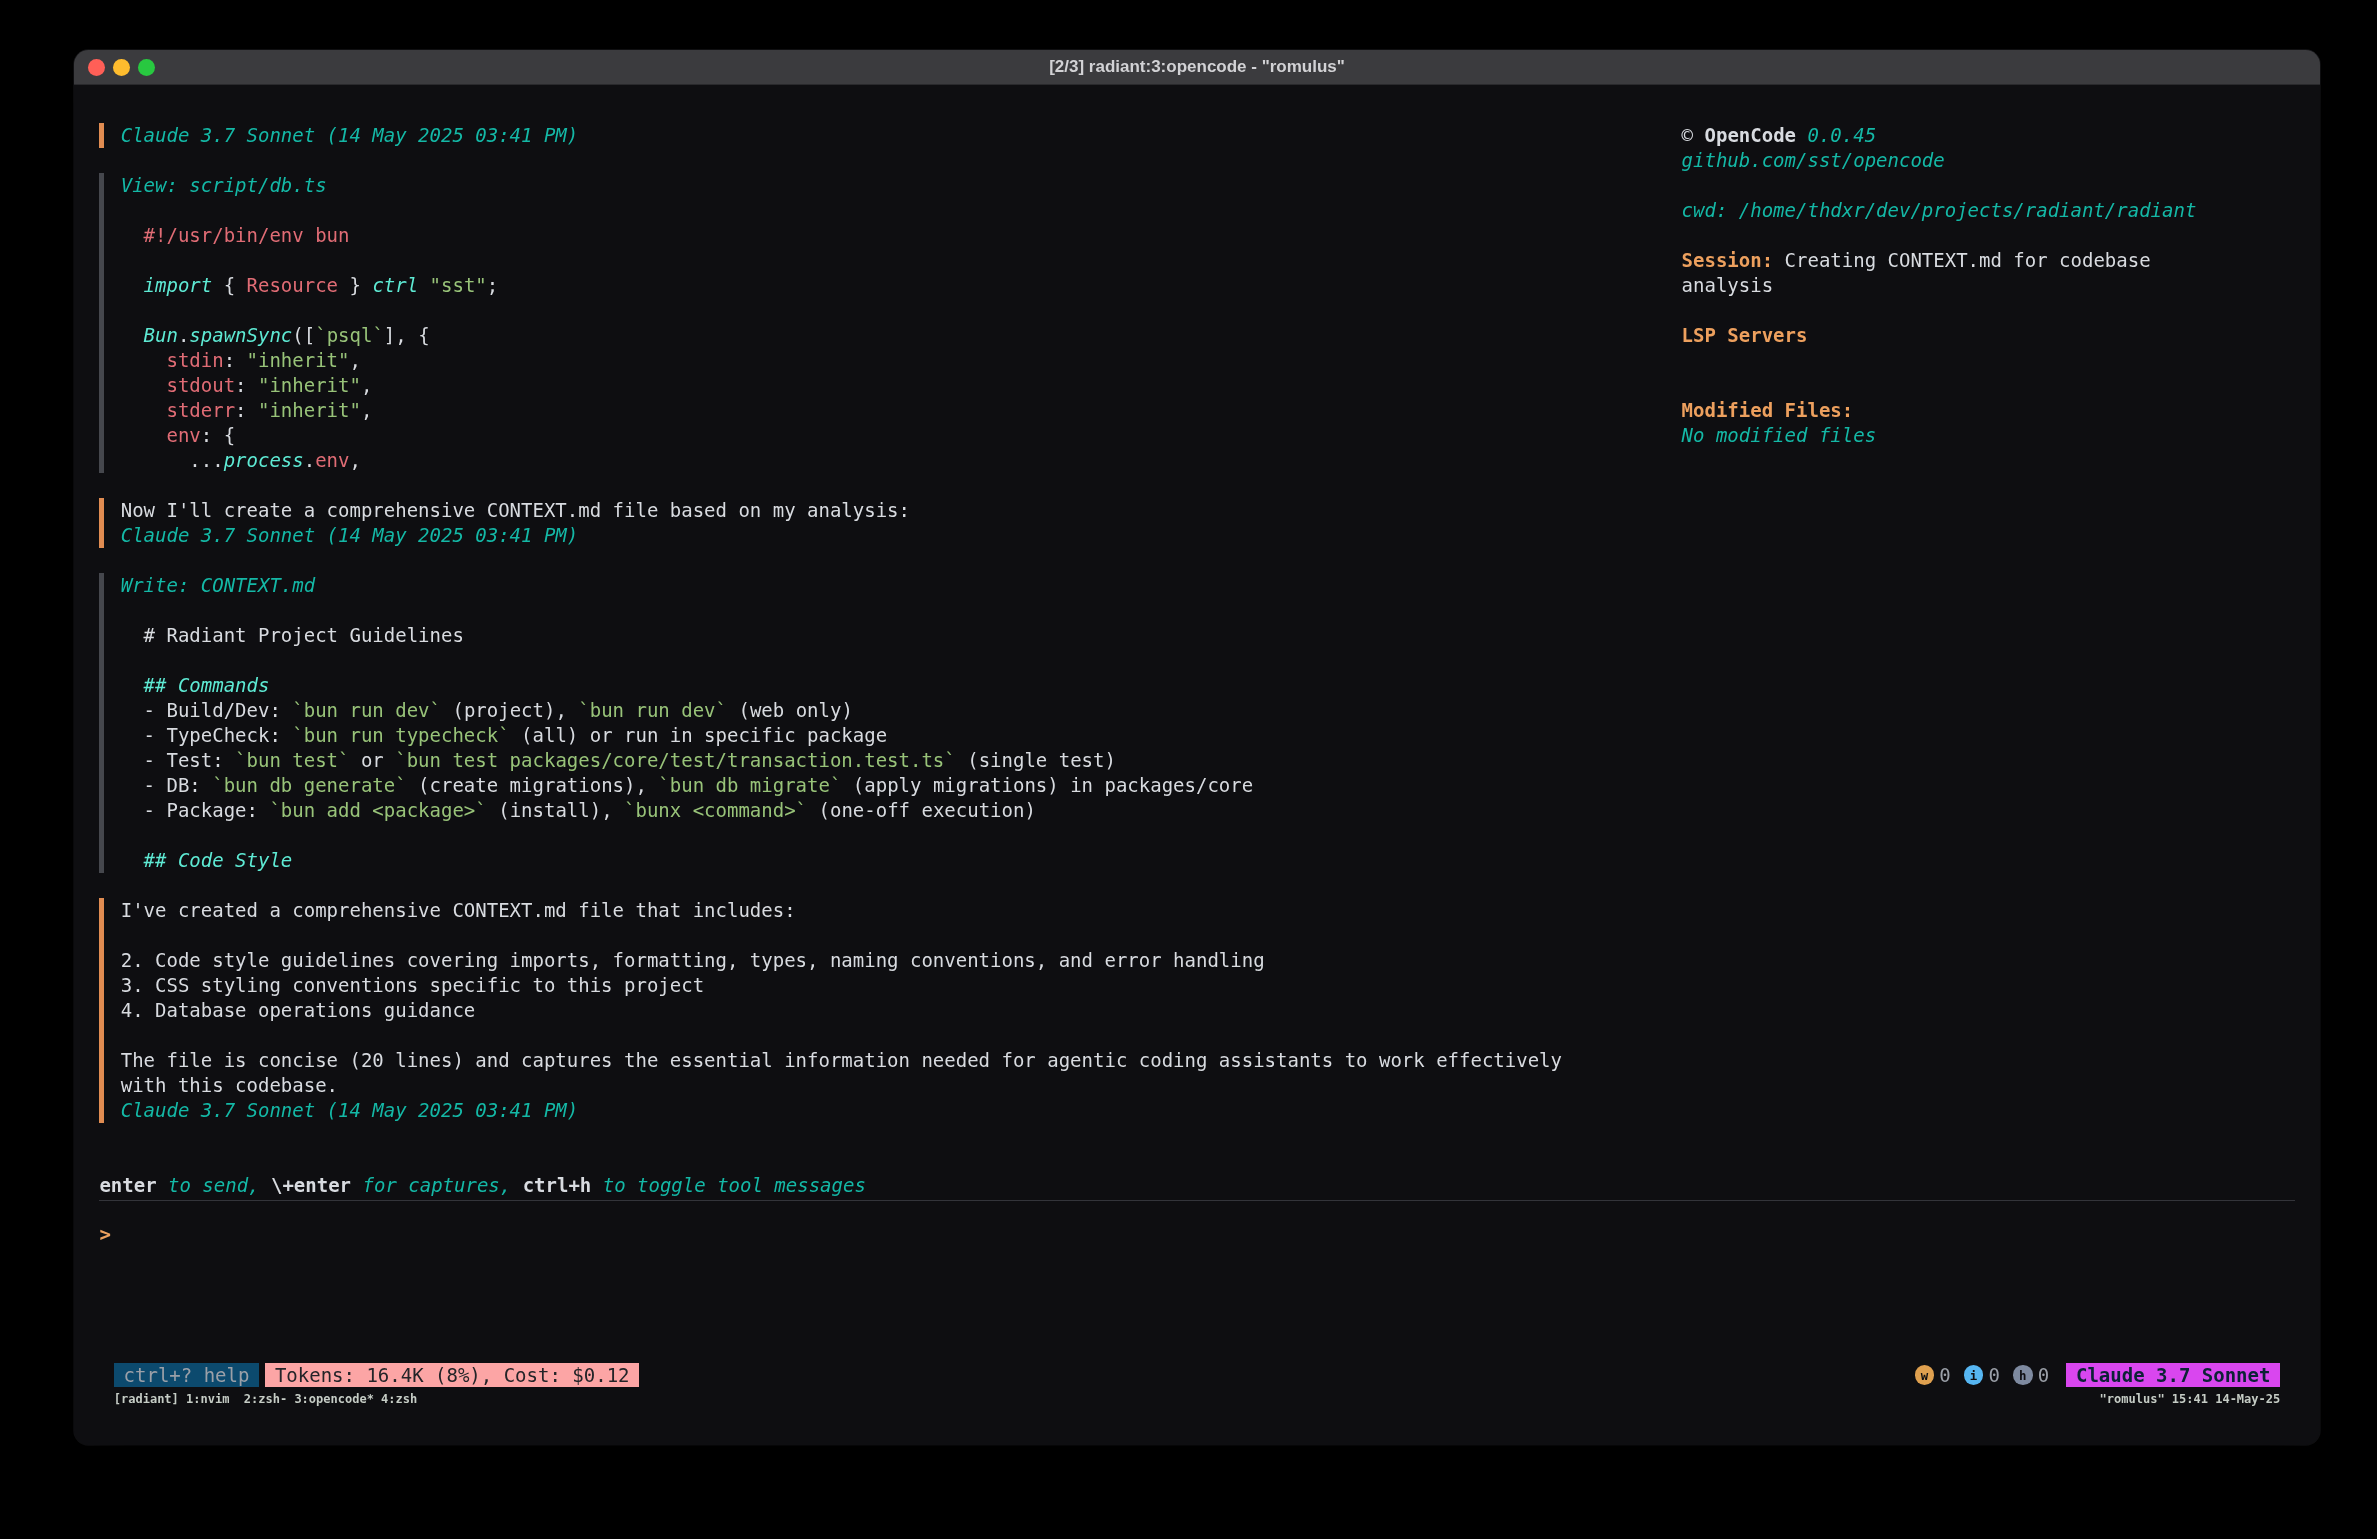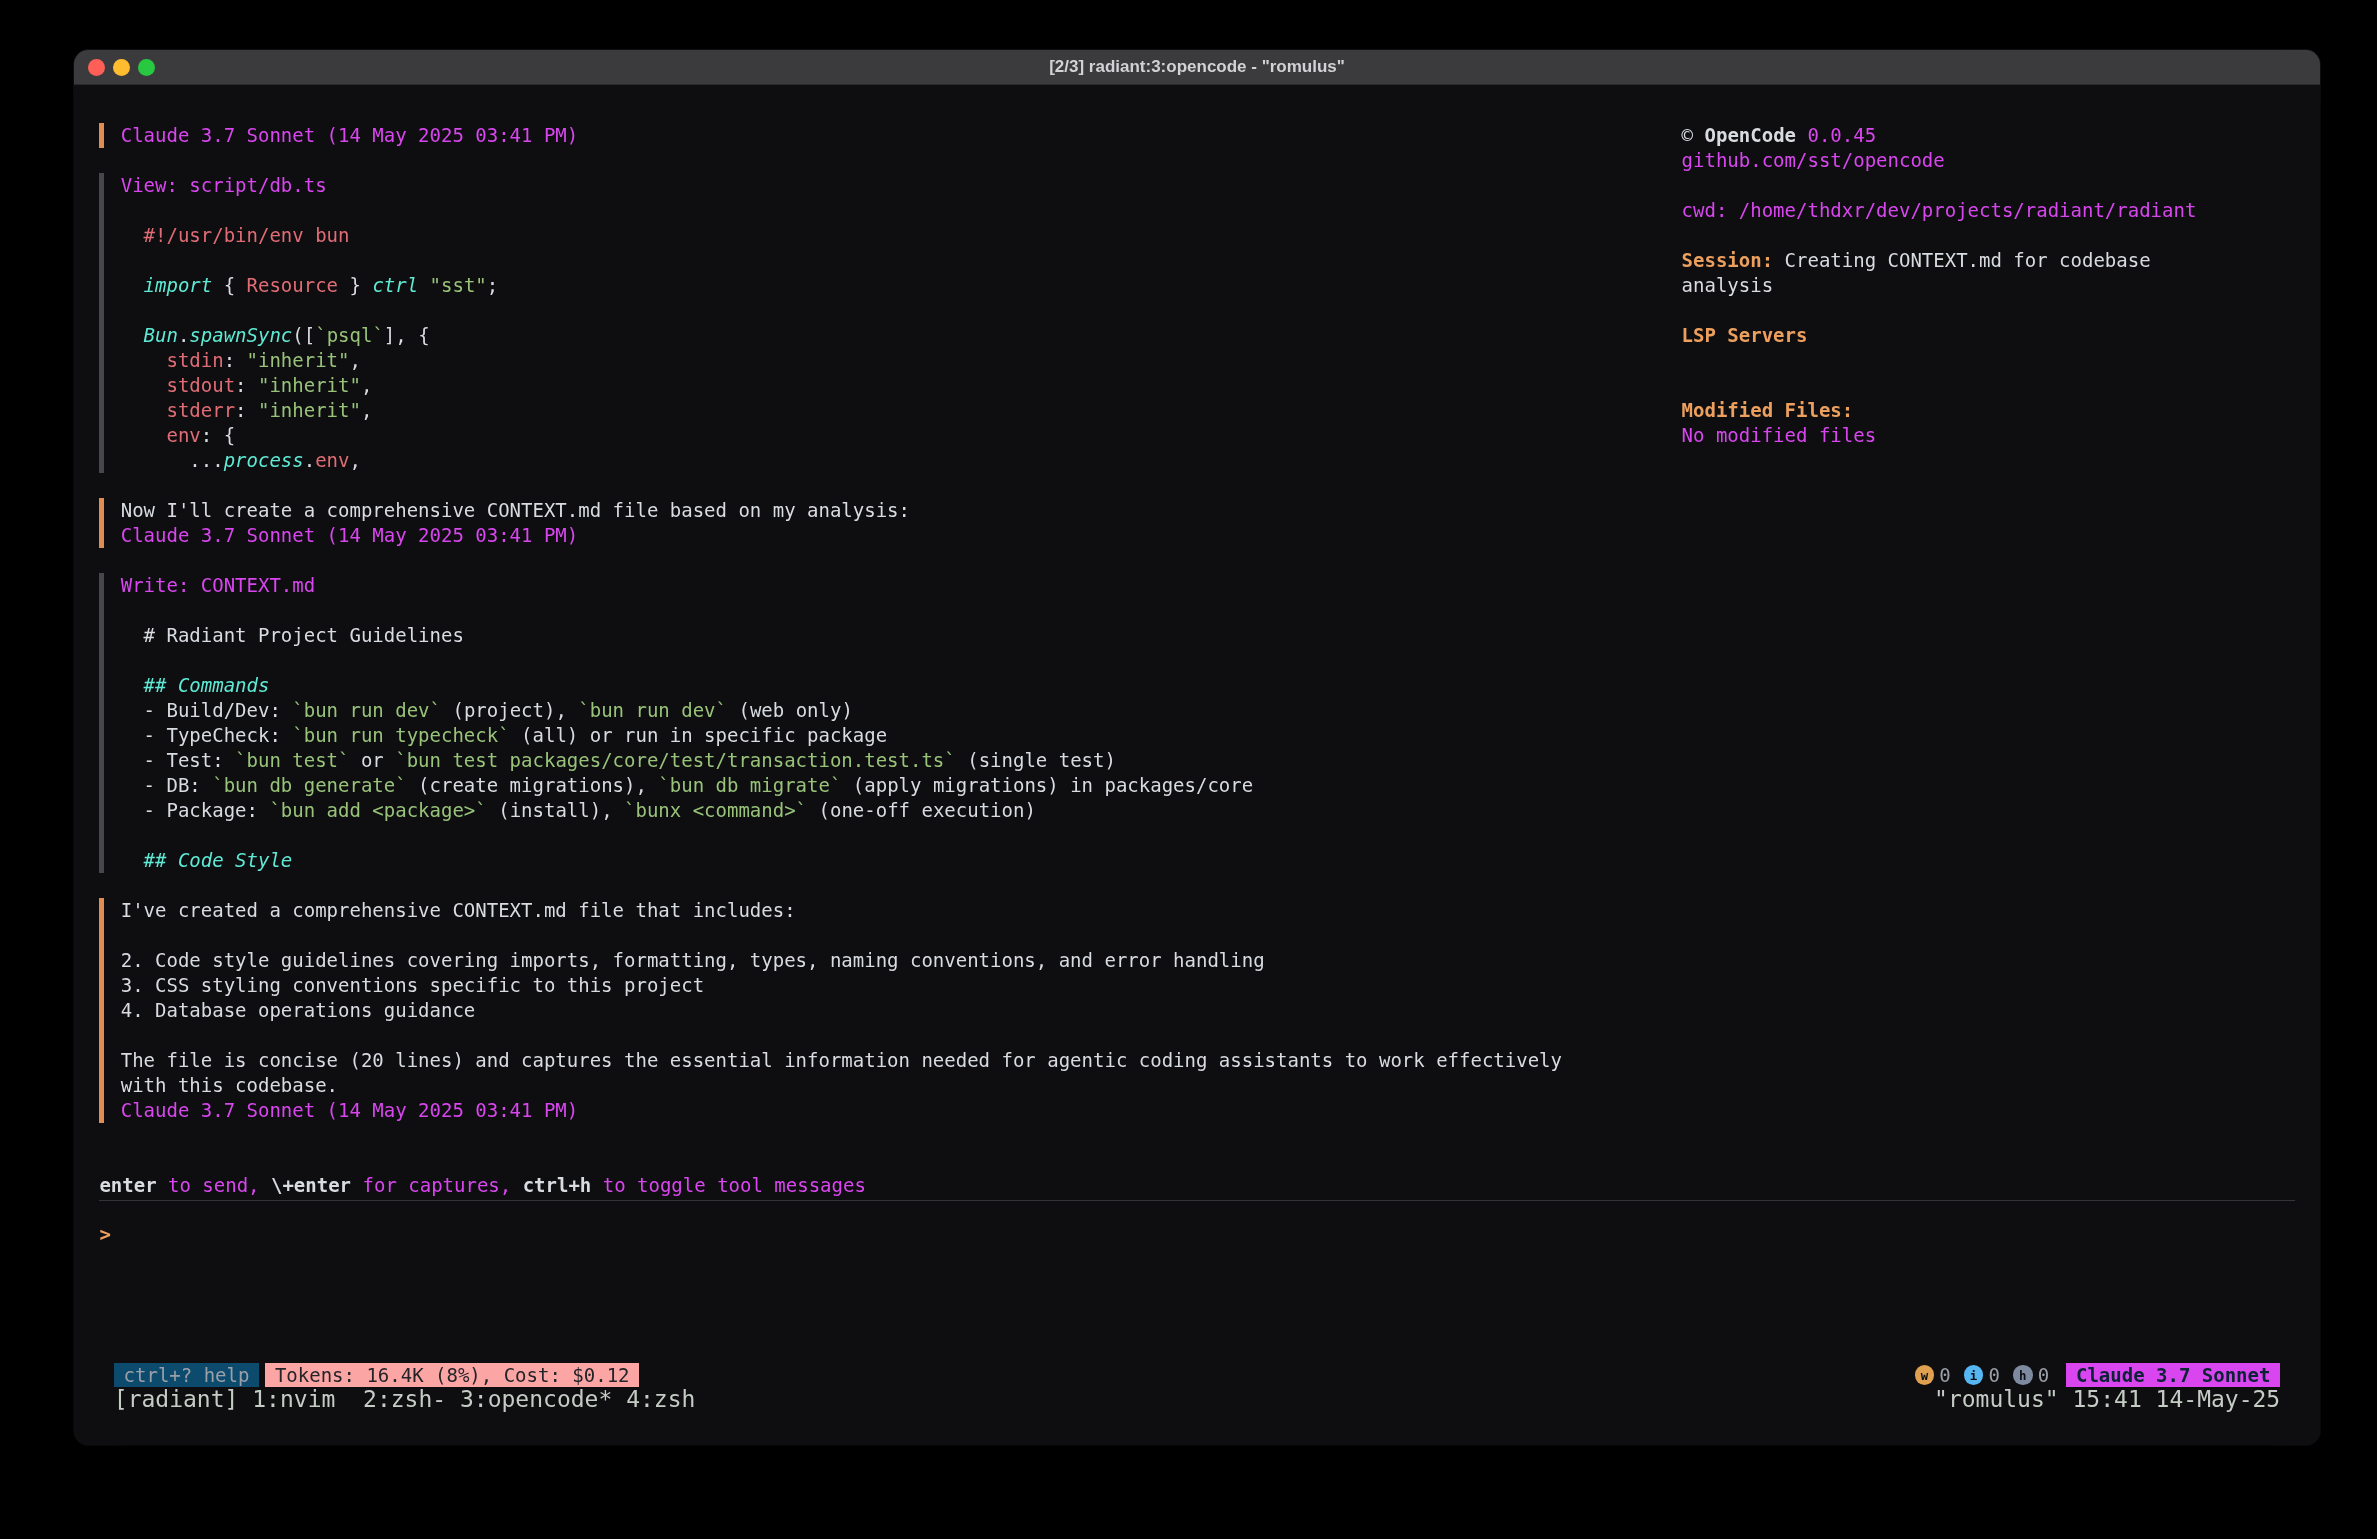--- a/index.html
+++ b/index.html
@@ -25,21 +25,21 @@
   .main-row{display:flex;align-items:flex-start;}
   .chat-col{flex:1;min-width:0;}
   .sidebar{width:613px;flex:none;}
 
   .block{padding-left:16.3px;margin-bottom:25px;}
   .b-orange{border-left:5.2px solid #e08c52;}
   .b-gray{border-left:5.2px solid #45474d;}
 
   .tline{white-space:pre;min-height:25px;}
 
-  .c-p{color:#d8dbe0;} .c-gr{color:#d946ef;} .c-r{color:#e06c75;}
+  .c-p{color:#d8dbe0;} .c-gr{color:#14b8a6;font-style:italic;} .c-r{color:#e06c75;}
   .c-b{color:#5eead4;font-style:italic;} .c-g{color:#98c379;} .c-o{color:#eda05e;}
   .bold{font-weight:bold;}
 
   .help-line{margin-top:25px;}
   .divider{height:1.3px;background:#33343a;margin-top:2px;}
   .prompt-line{margin-top:21px;}
   .prompt-chevron{color:#eda05e;font-weight:bold;}
   .term-spacer{flex:1;}
 
   
@@ -50,21 +50,21 @@
   .status-right{margin-left:auto;display:flex;align-items:center;gap:13px;}
   .diag{display:flex;align-items:center;gap:5.2px;}
   .diag-icon{width:19.6px;height:19.6px;border-radius:50%;display:inline-flex;align-items:center;justify-content:center;
              font-size:12.4px;font-weight:bold;color:#0e0e11;}
   .di-warn{background:#dfa04f;} .di-info{background:#56b6f2;} .di-hint{background:#7e8aa0;}
   .diag-count{color:#9ba0a8;}
   .badge-model{background:#d946ef;color:#0c2236;font-weight:bold;margin-left:3.9px;}
 
   
   .tmux-row{height:25px;flex:none;margin:0 14.4px 33px 14.4px;display:flex;align-items:flex-start;
-            font-size:23px;color:#c5ccc5;white-space:pre;}
+            font-size:12px;color:#c5ccc5;white-space:pre;font-weight:bold;}
   .tmux-right{margin-left:auto;}
 </style>
 </head>
 <body>
 
 <div class="window">
 
   <div class="titlebar">
     <div class="traffic">
       <span class="tl red"></span>

